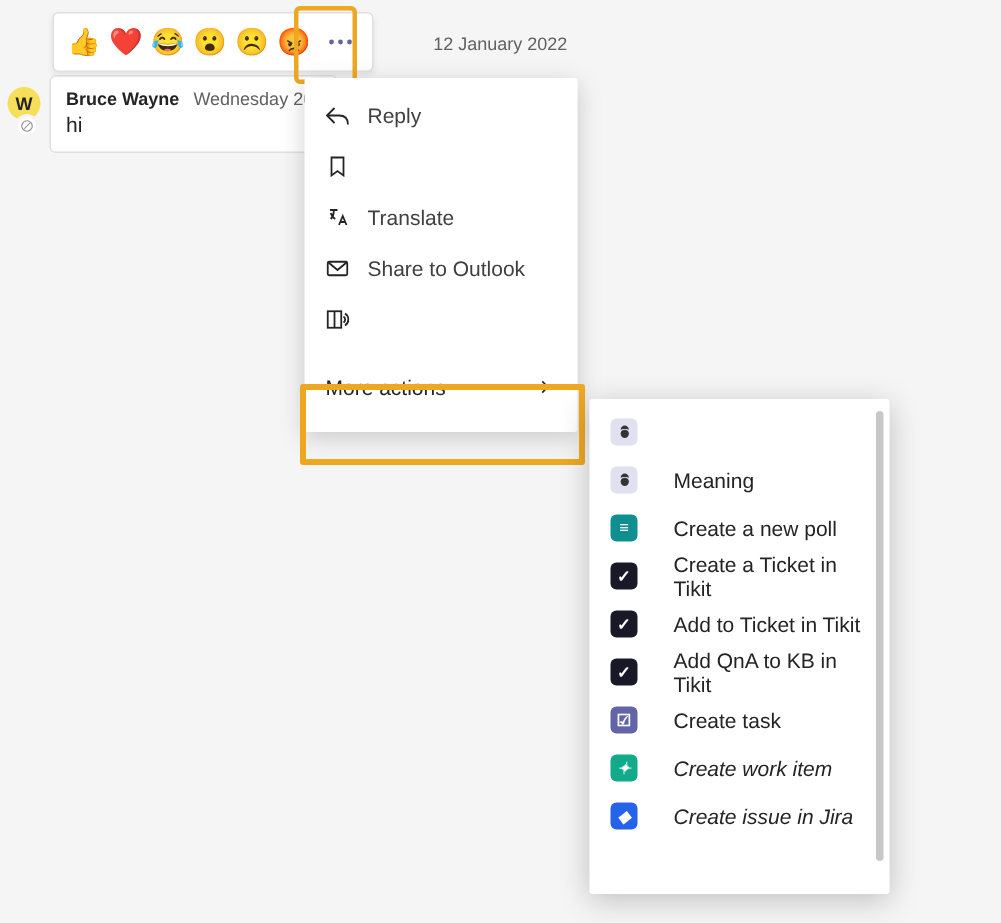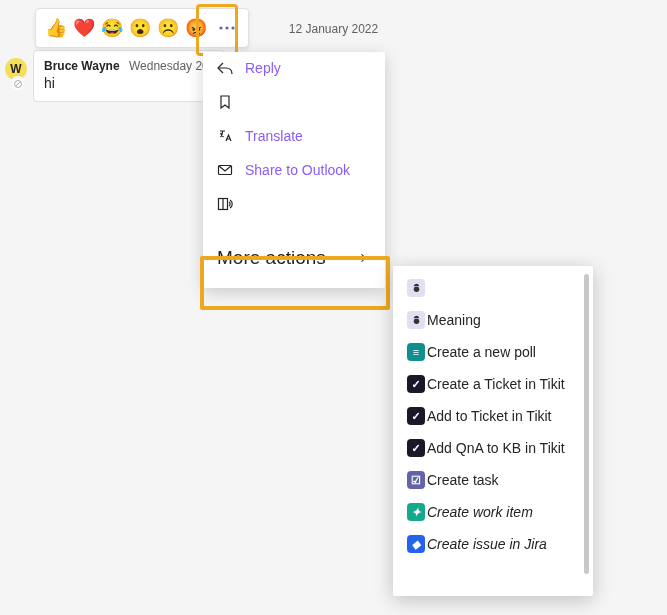--- a/index.html
+++ b/index.html
@@ -19,28 +19,28 @@
   .msg-body{font-size:14px;margin-top:2px;}
 
   
   .reactions{position:absolute;top:8px;left:35px;height:38px;background:#fff;border:1px solid #e0e0e0;border-radius:4px;display:flex;align-items:center;padding:0 6px;box-shadow:0 2px 4px rgba(0,0,0,.08);}
   .emoji{width:22px;height:22px;margin:0 3px;font-size:18px;line-height:22px;text-align:center;cursor:pointer;}
   .more-btn{width:30px;height:30px;margin-left:2px;background:#fff;border:none;color:#6264a7;font-size:18px;font-weight:700;letter-spacing:1px;cursor:pointer;display:flex;align-items:center;justify-content:center;}
   .highlight-more{position:absolute;top:4px;left:196px;width:36px;height:46px;border:3px solid #eea820;border-radius:4px;pointer-events:none;}
 
   
   .menu1{position:absolute;top:52px;left:203px;width:182px;background:#fff;border-radius:2px;box-shadow:0 4px 16px rgba(0,0,0,.18);padding:8px 0;}
-  .menu1 .item{display:flex;height:34px;padding:0 14px;font-size:14px;color:#8b5cf6;cursor:pointer;gap:12px;}
+  .menu1 .item{display:flex;align-items:center;height:34px;padding:0 14px;font-size:14px;color:#404040;cursor:pointer;gap:12px;}
   .ico{width:16px;height:16px;display:inline-flex;align-items:center;justify-content:center;flex:0 0 16px;}
-  .more-actions-row{position:relative;height:44px;display:flex;align-items:center;padding:0 14px;font-size:19px;justify-content:space-between;cursor:pointer;margin-top:6px;}
+  .more-actions-row{position:relative;height:44px;display:flex;align-items:center;padding:0 14px;font-size:14px;justify-content:space-between;cursor:pointer;margin-top:6px;}
   .highlight-moreactions{position:absolute;top:256px;left:200px;width:182px;height:46px;border:4px solid #eea820;border-radius:2px;pointer-events:none;}
 
   
   .menu2{position:absolute;top:266px;left:393px;width:200px;height:318px;background:#fff;border-radius:2px;box-shadow:0 4px 20px rgba(0,0,0,.22);padding:6px 0 6px 0;overflow:hidden;}
-  .menu2 .item{display:flex;align-items:center;height:32px;padding:0 14px;font-size:14px;color:#242424;gap:2px;cursor:pointer;}
+  .menu2 .item{display:flex;align-items:center;height:32px;padding:0 14px;font-size:14px;color:#242424;gap:24px;cursor:pointer;}
   .menu2 .item.italic{font-style:italic;}
   .app-ico{width:18px;height:18px;border-radius:4px;flex:0 0 18px;display:flex;align-items:center;justify-content:center;font-size:11px;color:#fff;font-weight:700;}
   .scrollbar{position:absolute;top:8px;right:4px;width:5px;height:300px;background:#c8c8c8;border-radius:3px;}
 
   svg{display:block;}
 </style>
 </head>
 <body>
 
 <div class="canvas">

